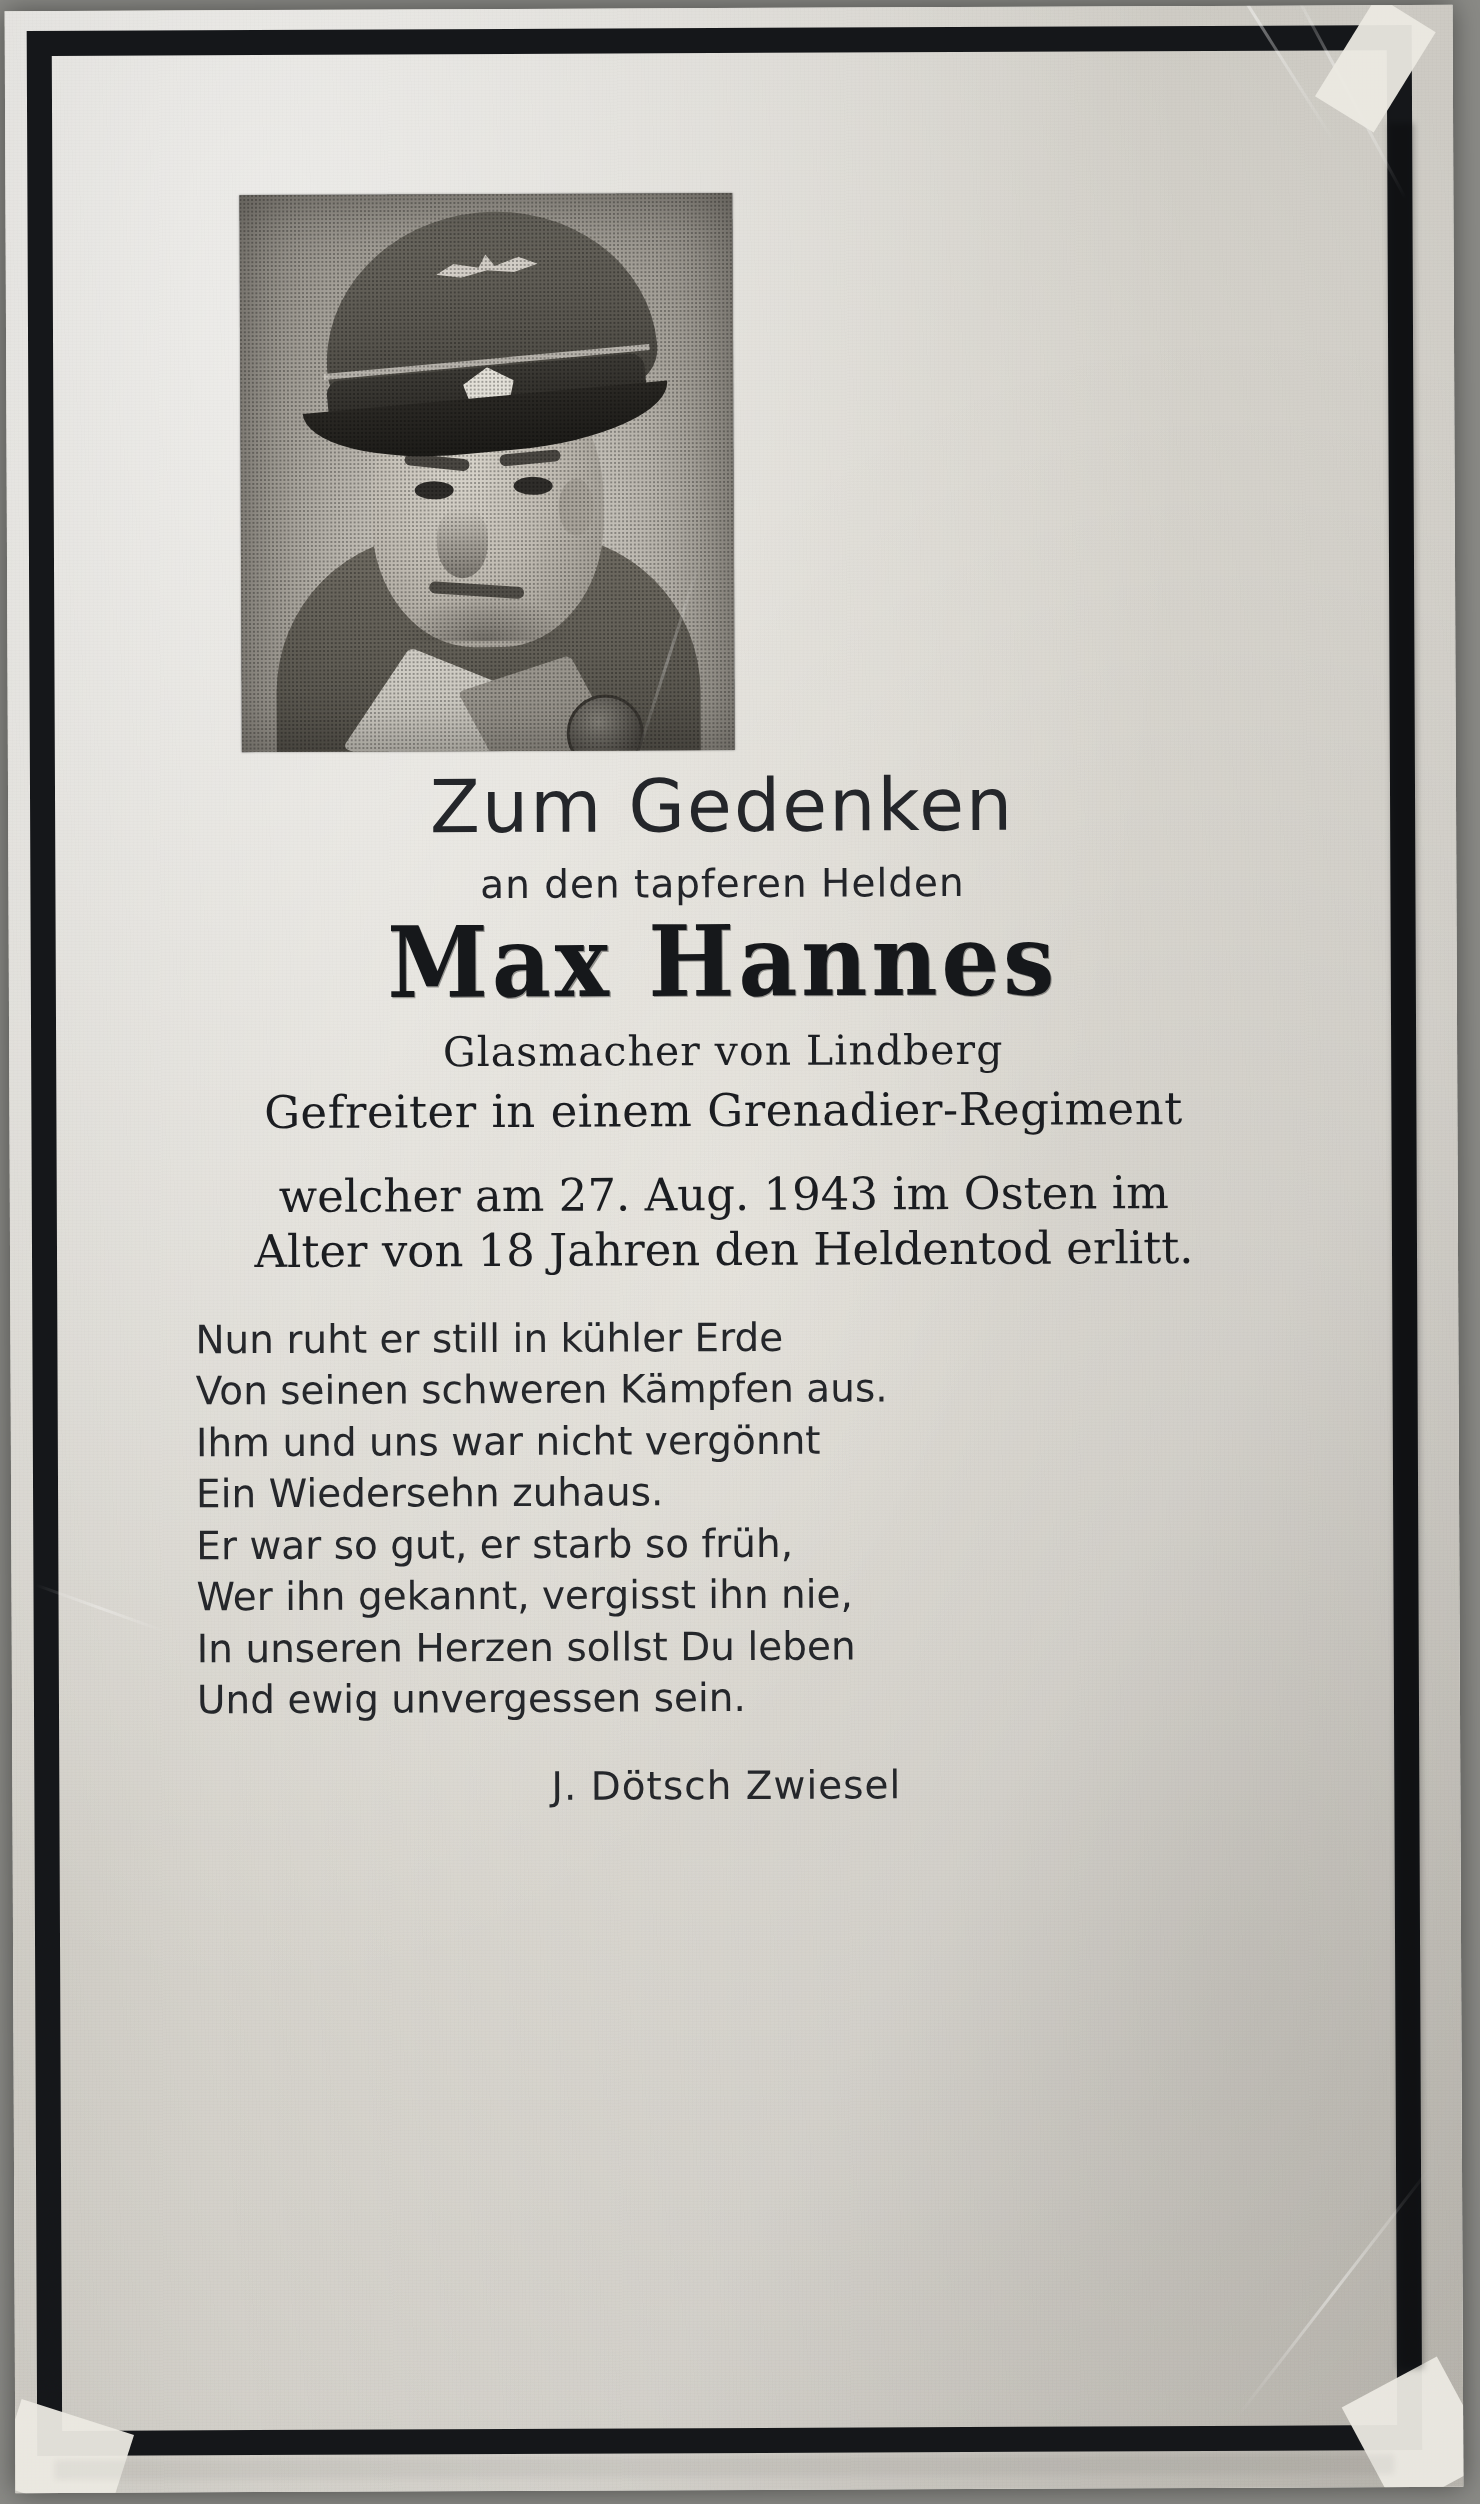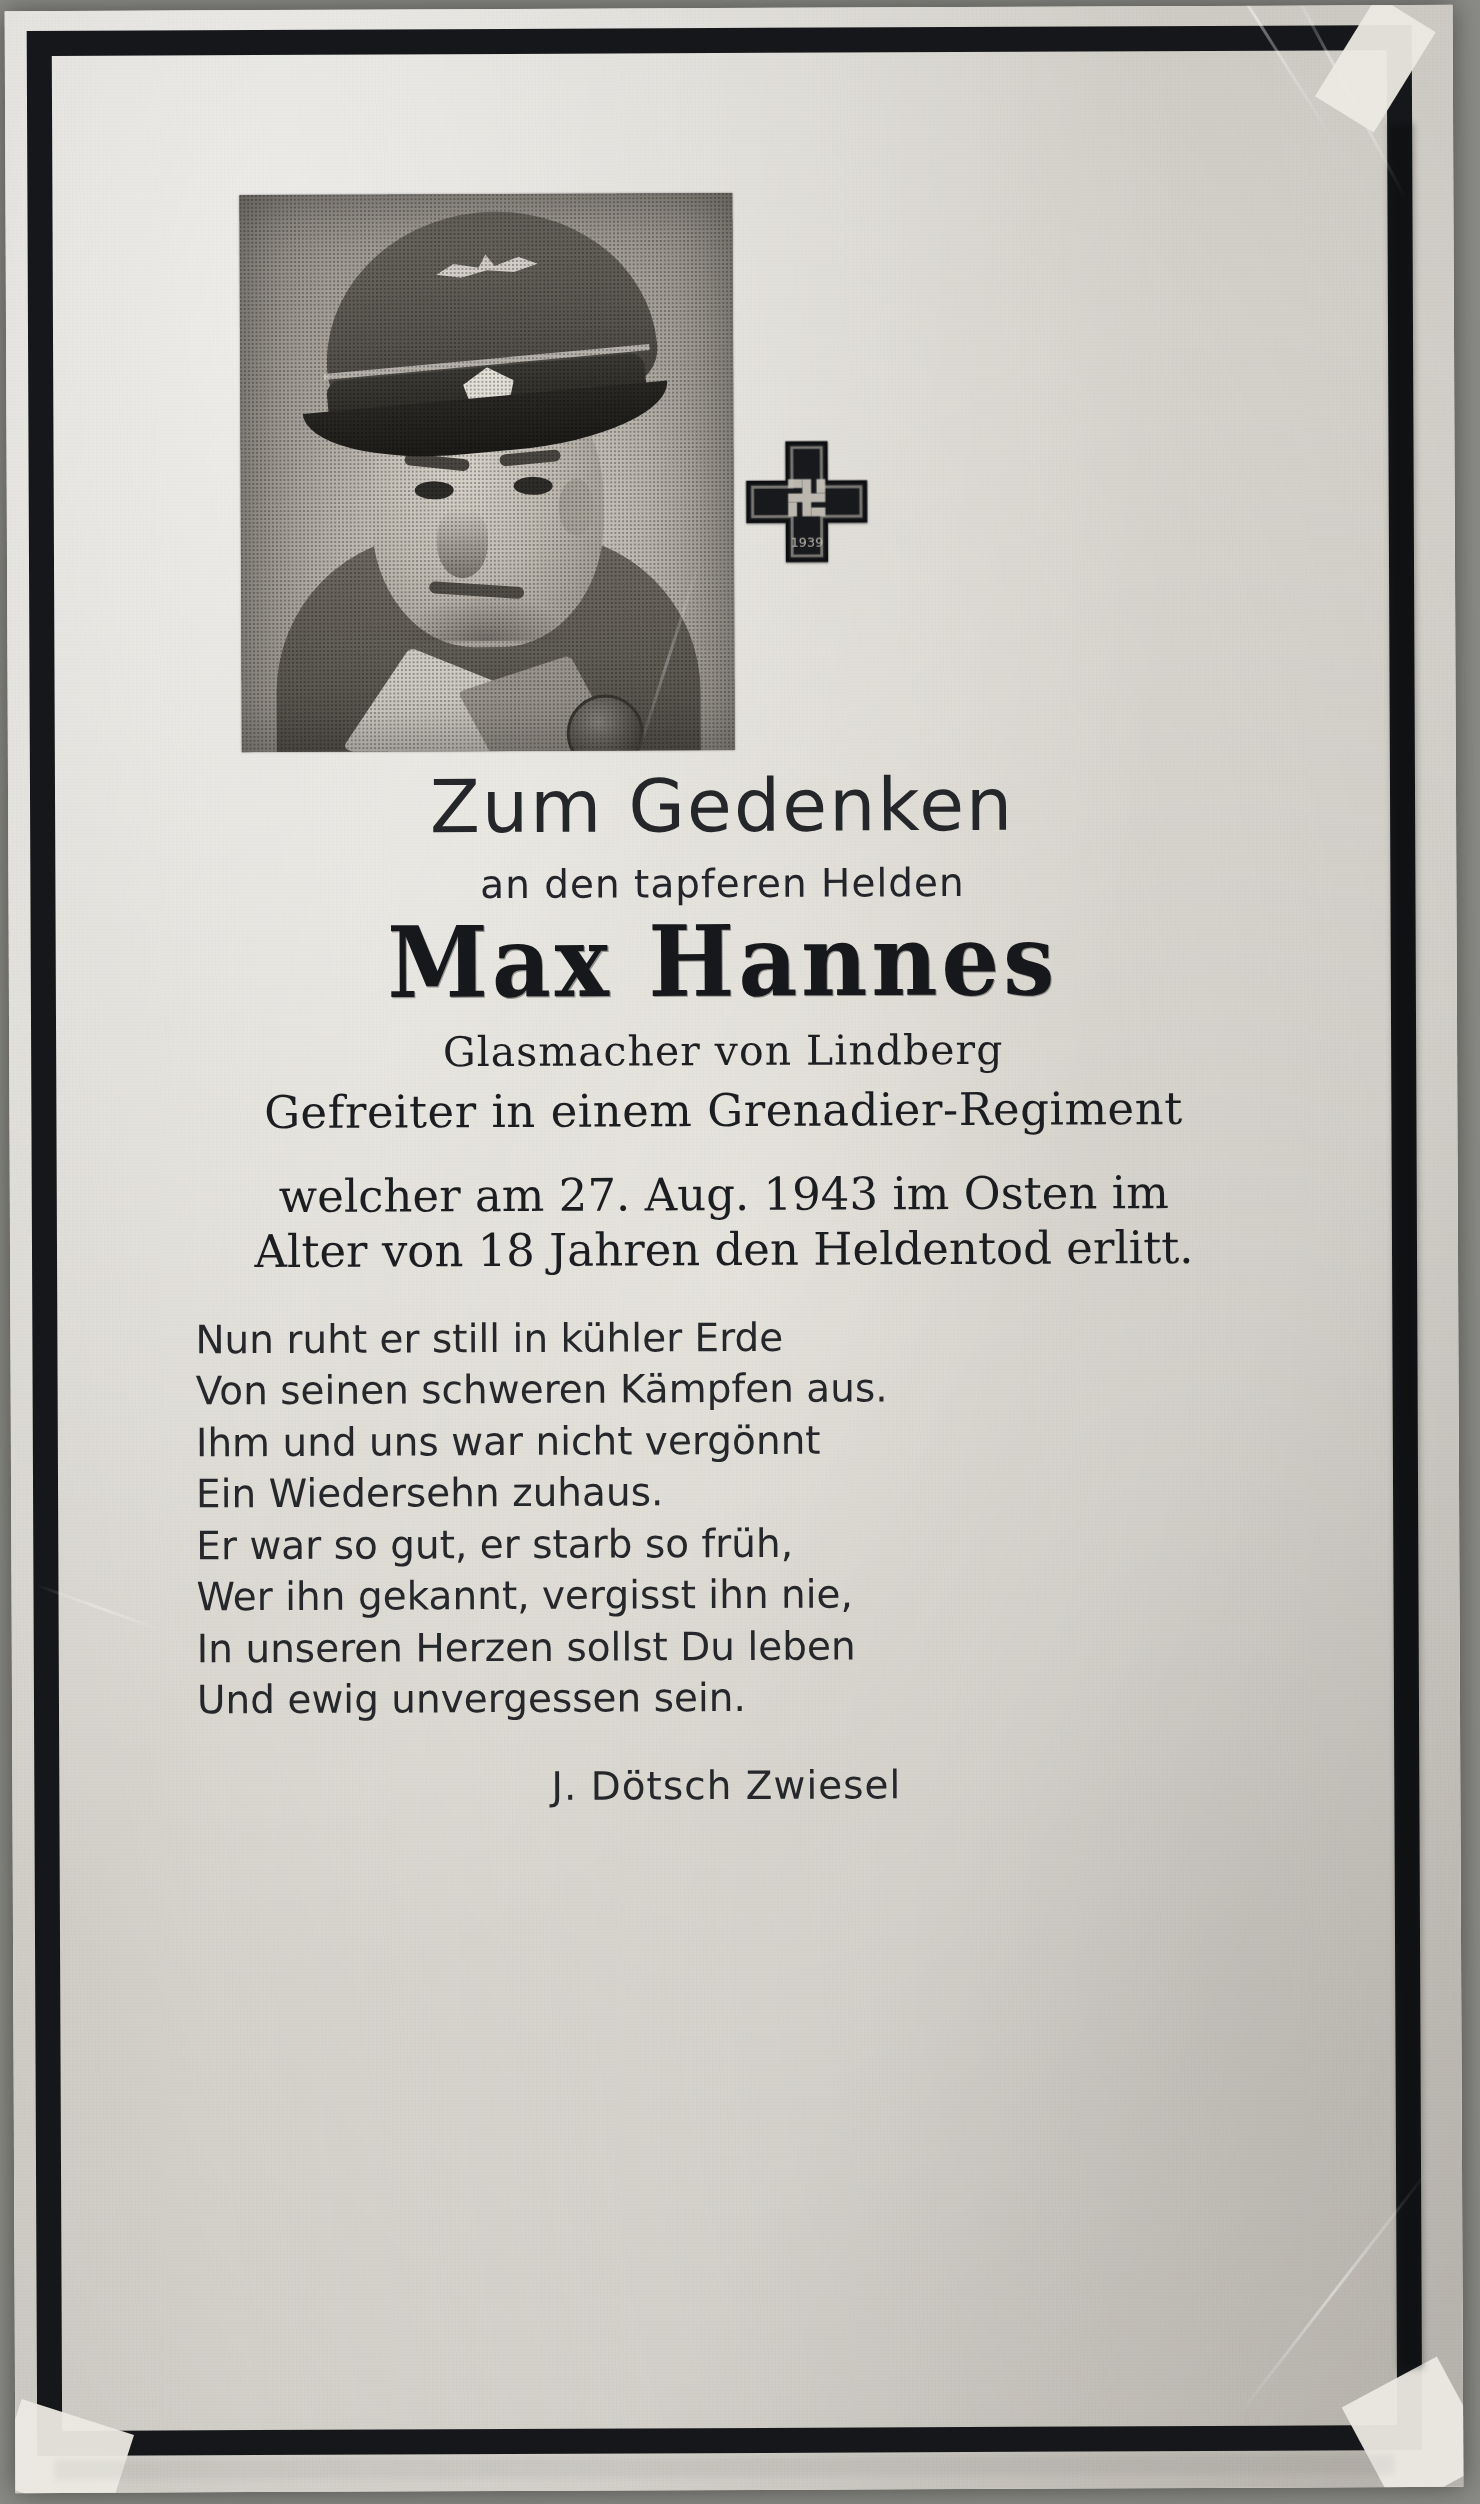--- a/index.html
+++ b/index.html
@@ -445,35 +445,20 @@
         <div class="cap-crown"></div>
         <div class="eagle"></div>
         <div class="cap-piping"></div>
         <div class="cap-band"></div>
         <div class="cockade"></div>
         <div class="cap-visor"></div>
         <div class="photo-halftone"></div>
         <div class="photo-vig"></div>
       </div>
 
-      <div class="cross-wrap">
-        <svg class="cross" viewBox="0 0 128 128">
-          <path d="M44 4 H84 L84 44 H124 V84 H84 V124 H44 V84 H4 V44 H44 Z" fill="#17191c" stroke="#0d0e10" stroke-width="3"></path>
-          <path d="M49 9 H79 L79 49 H119 V79 H79 V119 H49 V79 H9 V49 H49 Z" fill="none" stroke="#9a968d" stroke-width="3" opacity="0.75"></path>
-          <g fill="#c9c5bc" opacity="0.92" transform="translate(64,60) rotate(0) scale(0.9)">
-            <rect x="-21" y="-5" width="42" height="10"></rect>
-            <rect x="-5" y="-21" width="10" height="42"></rect>
-            <rect x="11" y="-21" width="10" height="16"></rect>
-            <rect x="-21" y="5" width="10" height="16"></rect>
-            <rect x="-21" y="-21" width="16" height="10"></rect>
-            <rect x="5" y="11" width="16" height="10"></rect>
-          </g>
-          <text x="64" y="110" text-anchor="middle" font-family="DejaVu Sans, sans-serif" font-size="13" fill="#b9b5ac">1939</text>
-        </svg>
-      </div>
 
       <div class="t-zum">Zum Gedenken</div>
       <div class="t-an">an den tapferen Helden</div>
       <div class="t-name">Max Hannes</div>
       <div class="t-trade">Glasmacher von Lindberg</div>
       <div class="t-rank">Gefreiter in einem Grenadier-Regiment</div>
 
       <div class="t-death">
         <div>welcher am 27. Aug. 1943 im Osten im</div>
         <div>Alter von 18 Jahren den Heldentod erlitt.</div>

